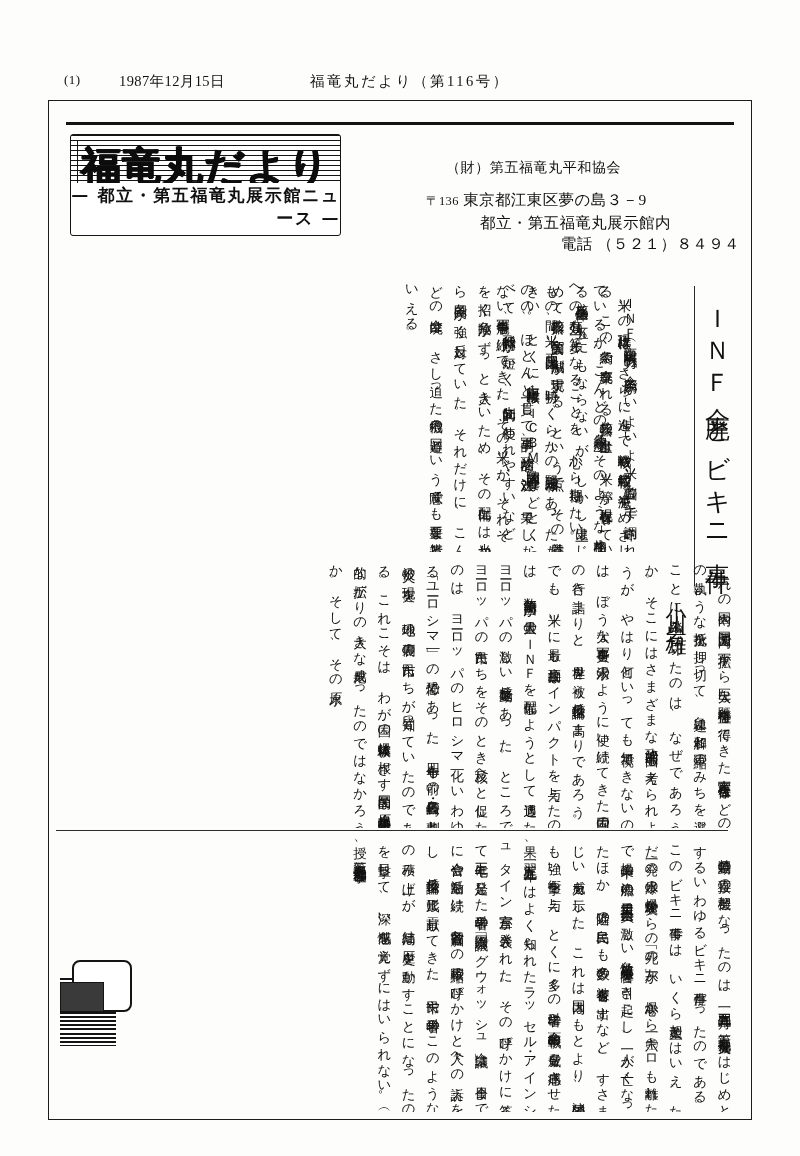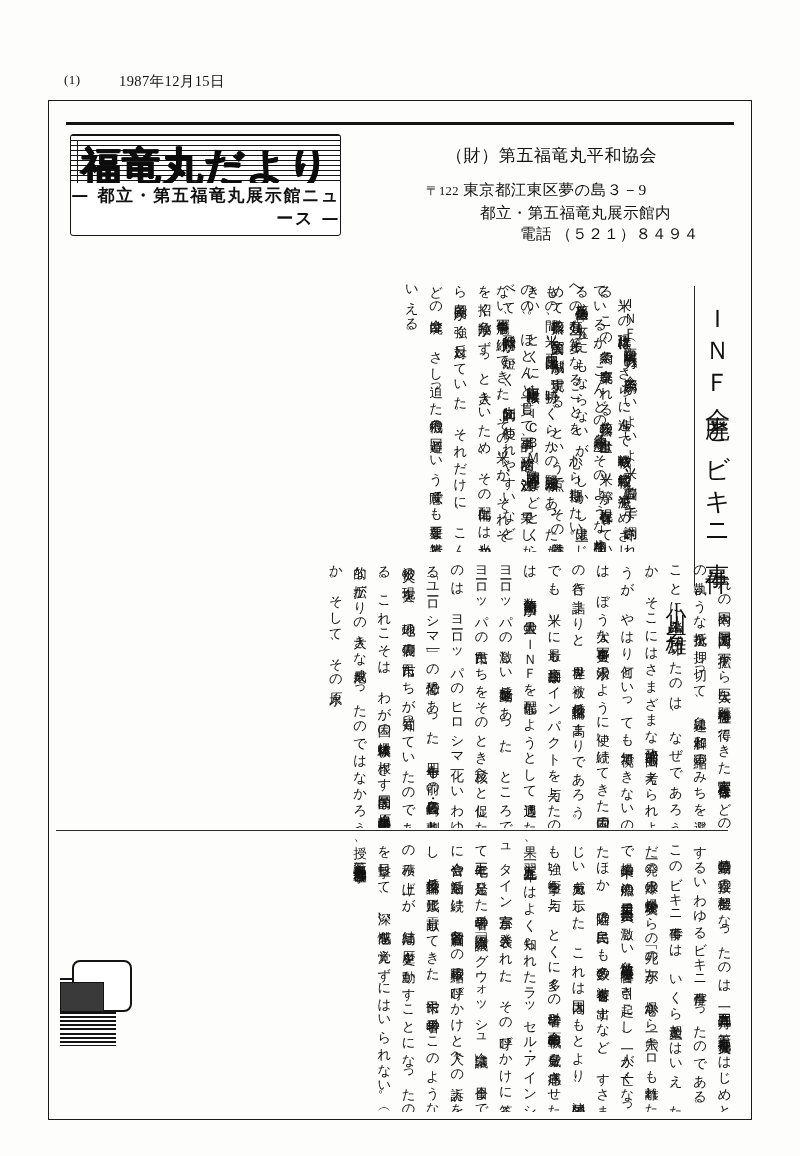--- a/index.html
+++ b/index.html
@@ -136,34 +136,34 @@
 
   
   .publisher {
     position: absolute;
     left: 372px;
     top: 44px;
     width: 320px;
     text-align: left;
   }
   .pub-org {
-    font-size: 17px;
+    font-size: 14px;
     letter-spacing: 0.6px;
-    margin: 0 0 12px 26px;
+    margin: 15px 0 12px 26px;
     white-space: nowrap;
   }
   .pub-line {
     font-size: 15.5px;
     letter-spacing: 0.4px;
     line-height: 21px;
     white-space: nowrap;
   }
   .pub-l1 { margin-left: 6px; }
   .pub-l2 { margin-left: 60px; }
-  .pub-l3 { margin-left: 100px; }
+  .pub-l3 { margin-left: 64px; text-align: right; }
   .pub-zip { font-size: 12.5px; }
 
   
   .article {
     position: absolute;
     left: 48px;
     top: 256px;
     width: 704px;
     height: 864px;
   }
@@ -298,37 +298,38 @@
   }
 </style>
 </head>
 <body>
 
 <div id="page">
 
   <div class="runhead">
     <span class="rh-page">(1)</span>
     <span class="rh-date">1987年12月15日</span>
+    <span class="rh-title">福竜丸だより（第116号）</span>
   </div>
 
   <div class="frame"></div>
 
   <div class="masthead">
     <div class="masthead-rule"></div>
 
     <div class="logo-box">
       <div class="logo-inner"></div>
       <div class="logo-title">福竜丸だより</div>
       <div class="logo-sub">— 都立・第五福竜丸展示館ニュース —</div>
     </div>
 
     <div class="publisher">
       <div class="pub-org">（財）第五福竜丸平和協会</div>
       <div class="pub-line pub-l1">
-        <span class="pub-zip">〒122</span>
+        <span class="pub-zip">〒136</span>
         <span>東京都江東区夢の島３－9</span>
       </div>
       <div class="pub-line pub-l2">都立・第五福竜丸展示館内</div>
       <div class="pub-line pub-l3">電話 （５２１）８４９４</div>
     </div>
   </div>
 
   <div class="article">
 
     <div class="headline-col">ＩＮＦ全廃とビキニ事件</div>

